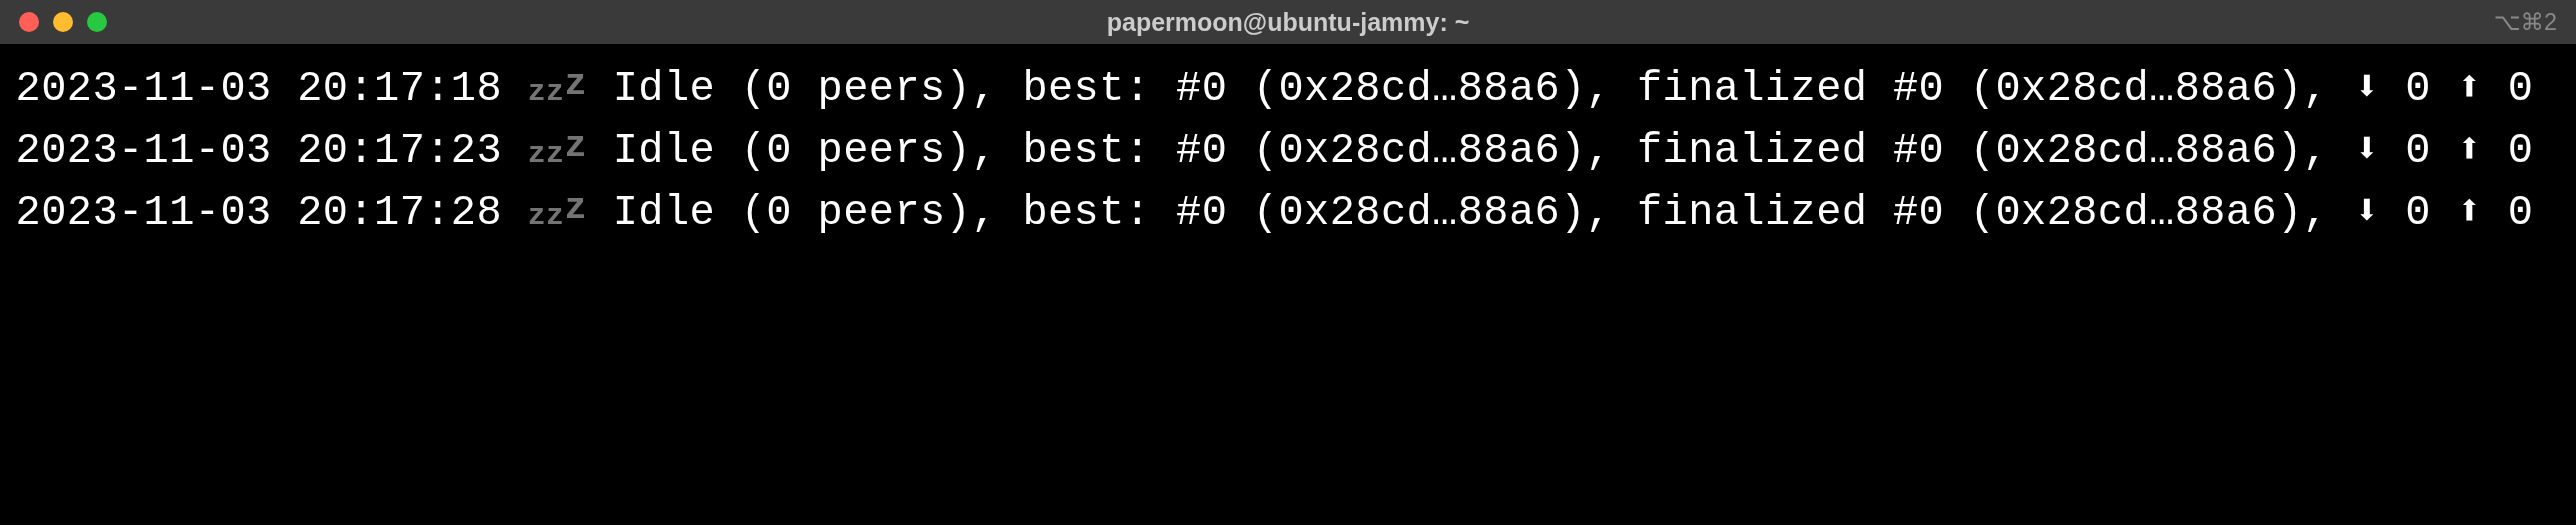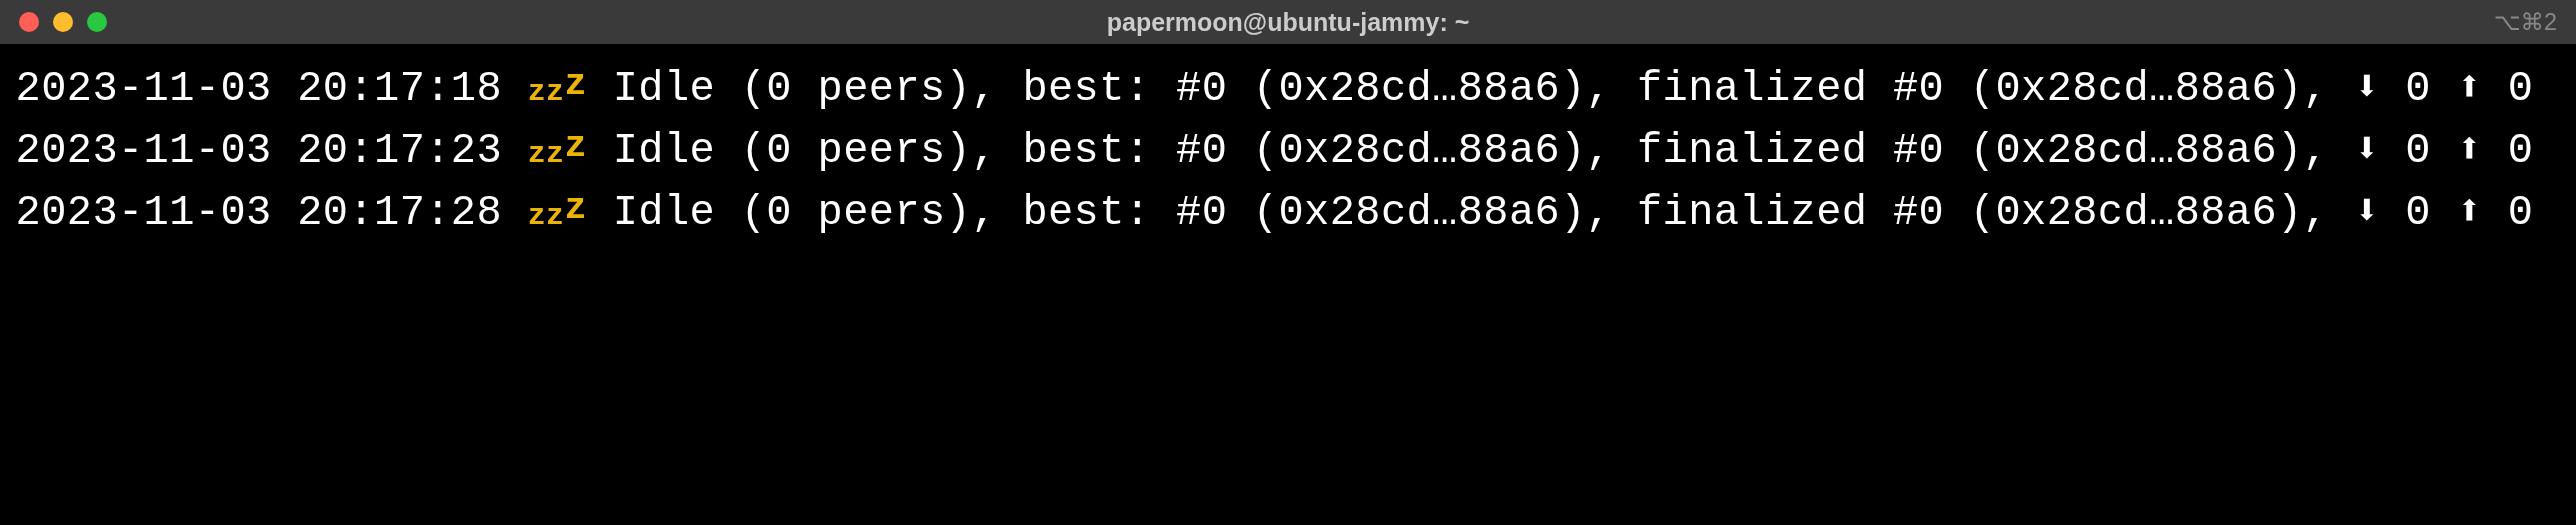--- a/index.html
+++ b/index.html
@@ -64,21 +64,21 @@
       font-size: 42px;
       line-height: 1.42;
       white-space: pre-wrap;
       word-break: break-all;
       letter-spacing: 0.4px;
     }
     .log-line {
       display: block;
     }
     .sleep-icon {
-      color: #eab308;
+      color: #737373;
       font-weight: bold;
       display: inline;
     }
     .sleep-z-small {
       font-size: 30px;
       vertical-align: baseline;
     }
     .sleep-z-big {
       font-size: 37px;
       vertical-align: 6.2px;

